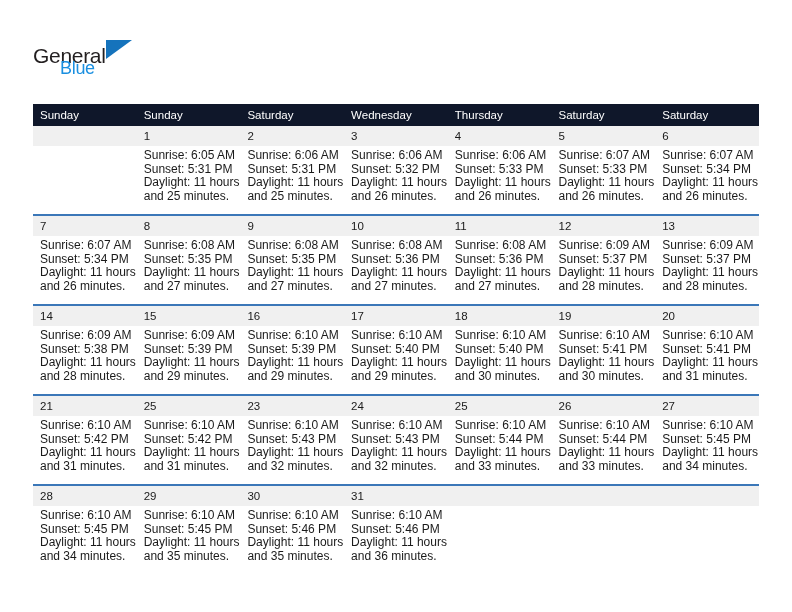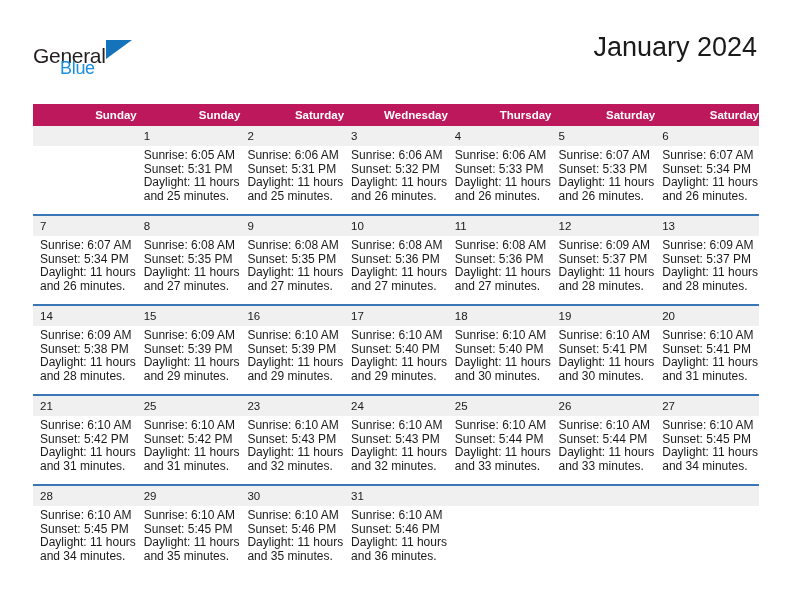--- a/index.html
+++ b/index.html
@@ -88,25 +88,25 @@
   
   .calendar {
     position: absolute;
     left: 33px;
     top: 104px;
     width: 726px;
     border-collapse: collapse;
     table-layout: fixed;
   }
   .calendar th {
-    background: #be185d;
+    background: #0f172a;
     color: #ffffff;
     font-size: 11.5px;
-    font-weight: bold;
-    text-align: right;
+    font-weight: normal;
+    text-align: left;
     padding: 5px 0 5px 7px;
     height: 12px;
     border: none;
   }
   .weeksep td {
     padding: 0;
     height: 2px;
     background: #3b77b8;
     border: none;
     line-height: 0;
@@ -147,21 +147,20 @@
 
   <div class="header">
 
     <div class="logo">
       <span class="logo-general">General</span>
       <span class="logo-tri"></span>
       <span class="logo-blue">Blue</span>
     </div>
 
     <div class="title-block">
-      <div class="cal-title">January 2024</div>
     </div>
 
   </div>
 
   <table class="calendar">
     <thead>
       <tr>
         <th>Sunday</th>
         <th>Sunday</th>
         <th>Saturday</th>

